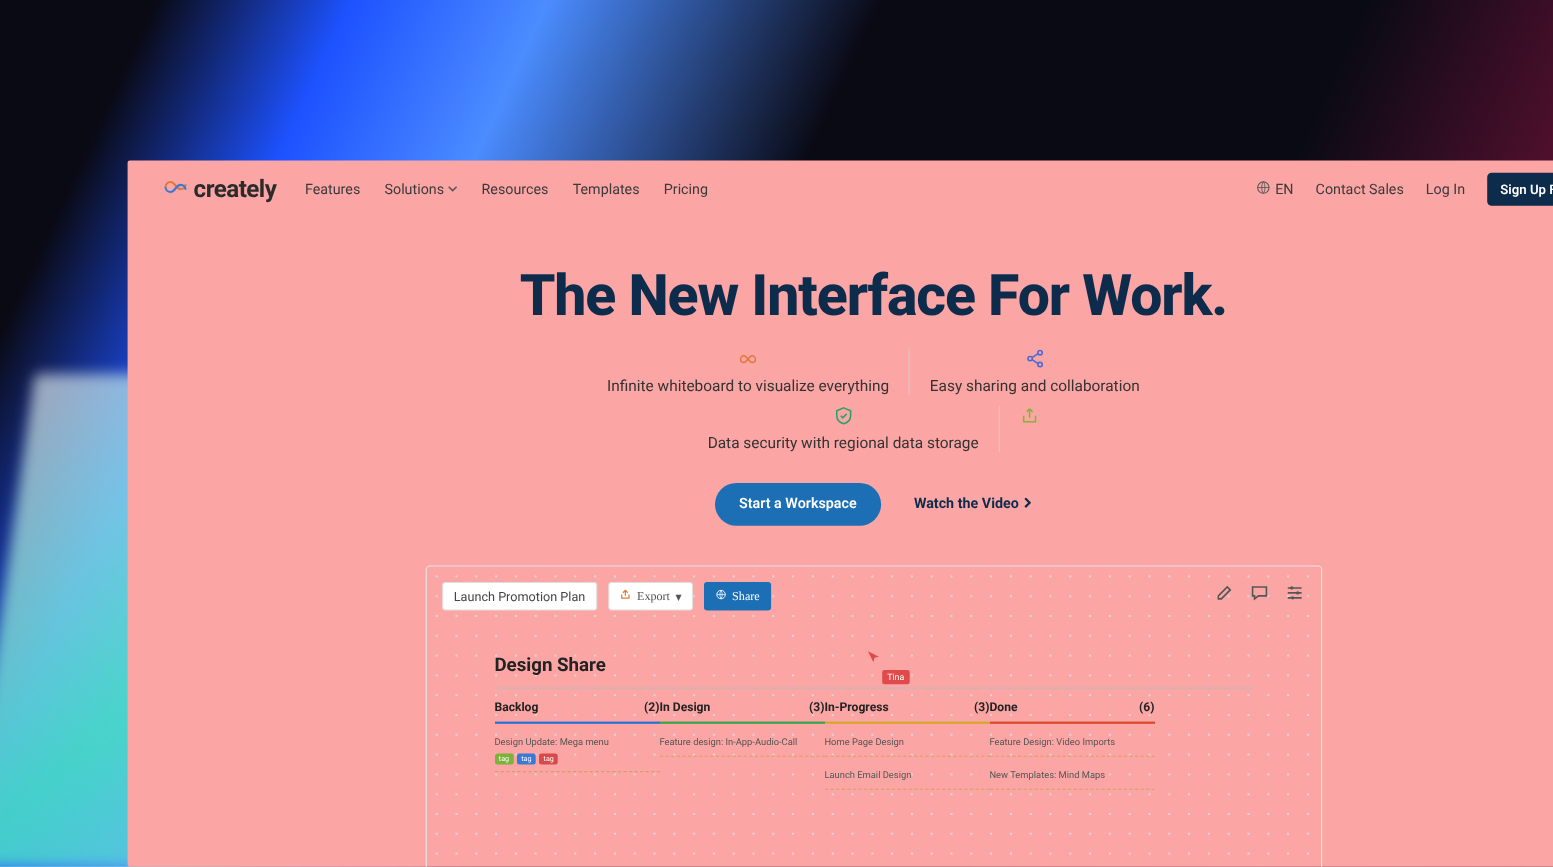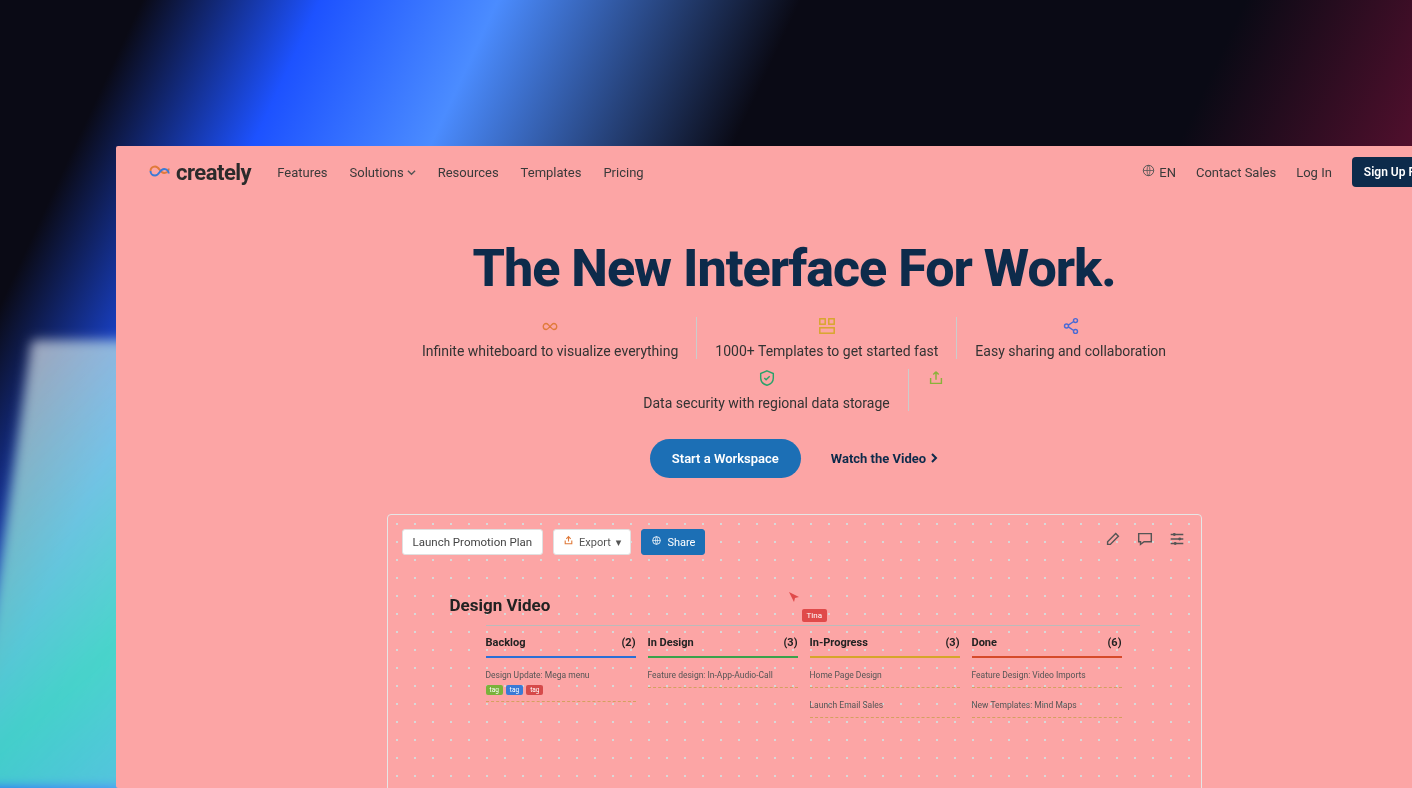--- a/index.html
+++ b/index.html
@@ -81,37 +81,36 @@
   .mock-toolbar {
     display:flex; align-items:flex-start; gap:10px;
   }
   .mock-title {
     font-size: 11.5px; color:#444; background:#fff;
     padding: 5px 10px; border:1px solid #e0e0e0; border-radius:3px;
   }
   .mock-btn {
     display:flex; align-items:center; gap:5px;
     font-size: 11px; padding:5px 9px; border-radius:3px;
-    border:1px solid #e0e0e0; background:#fff; color:#555;
+    border:1px solid #e0e0e0; background:#fff; color:#555;font-family:Liberation Serif, serif;
   }
   .mock-btn.share { background:#1c6fb5; color:#fff; border-color:#1c6fb5;}
   .mock-toolbar-right {
     position:absolute; right:14px; top:14px;
     display:flex; gap:12px;
   }
   .mock-ico { width:20px; height:20px; display:flex; align-items:center; justify-content:center;}
   .board {
     position:absolute; left:62px; top:80px; width:690px;
   }
   .board-title { font-size:17px; font-weight:700; color:#222; margin-bottom:10px;}
   .cols {
-    display:flex; gap:12px;
+    display:flex; 
     border-top:1px solid #bbb;
     padding-top:10px;
-    margin-left:36px;
   }
   .col { width:150px; }
   .col-head {
     display:flex; justify-content:space-between;
     font-size:11px; font-weight:700; color:#222;
     padding-bottom:4px;
   }
   .col-line { height:2px; margin-top:3px; margin-bottom:8px;}
   .c-blue { background:#2a6fd6;}
   .c-green { background:#3aa24a;}
@@ -184,30 +183,20 @@
     <h1>The New Interface For Work.</h1>
 
     <div class="features-row">
       <span class="feat">
         <span class="feat-ico">
             <svg viewBox="0 0 24 12">
               <path d="M3 6c0-2 1.5-4 4-4 2 0 3 2 5 4s3 4 5 4c2.5 0 4-2 4-4s-1.5-4-4-4c-2 0-3 2-5 4s-3 4-5 4c-2.5 0-4-2-4-4z" fill="none" stroke="#e07a3a" stroke-width="1.8"></path>
             </svg>
           </span>
         <span>Infinite whiteboard to visualize everything</span>
-      </span>
-      <span class="feat">
-        <span class="feat-ico">
-            <svg viewBox="0 0 20 20">
-              <rect x="2" y="2" width="6" height="6" fill="none" stroke="#d6a62a" stroke-width="1.6"></rect>
-              <rect x="12" y="2" width="6" height="6" fill="none" stroke="#d6a62a" stroke-width="1.6"></rect>
-              <rect x="2" y="12" width="16" height="6" fill="none" stroke="#d6a62a" stroke-width="1.6"></rect>
-            </svg>
-          </span>
-        <span>1000+ Templates to get started fast</span>
       </span>
       <span class="feat">
         <span class="feat-ico">
             <svg viewBox="0 0 20 20">
               <circle cx="5" cy="10" r="2.2" fill="none" stroke="#4a6ad6" stroke-width="1.6"></circle>
               <circle cx="15" cy="4" r="2.2" fill="none" stroke="#4a6ad6" stroke-width="1.6"></circle>
               <circle cx="15" cy="16" r="2.2" fill="none" stroke="#4a6ad6" stroke-width="1.6"></circle>
               <path d="M7 9l6-4M7 11l6 4" stroke="#4a6ad6" stroke-width="1.6"></path>
             </svg>
           </span>
@@ -284,21 +273,21 @@
     </div>
 
     <div class="cursor">
       <svg viewBox="0 0 12 12">
           <path d="M1 1l10 5-4 1-1 4-5-10z" fill="#e04a4a"></path>
         </svg>
       <span class="cursor-label">Tina</span>
     </div>
 
     <div class="board">
-      <div class="board-title">Design Video</div>
+      <div class="board-title">Design Share</div>
       <div class="cols" id="cols">
           <div class="col">
             <div class="col-head">
               <span>Backlog</span>
               <span>(2)</span>
             </div>
             <div class="col-line c-blue"></div>
             <div class="card">Design Update: Mega menu<div class="tags">
                 <span class="tag g">tag</span>
                 <span class="tag b">tag</span>
@@ -313,21 +302,21 @@
             <div class="col-line c-green"></div>
             <div class="card">Feature design: In-App-Audio-Call</div>
           </div>
           <div class="col">
             <div class="col-head">
               <span>In-Progress</span>
               <span>(3)</span>
             </div>
             <div class="col-line c-yellow"></div>
             <div class="card">Home Page Design</div>
-            <div class="card">Launch Email Sales</div>
+            <div class="card">Launch Email Design</div>
           </div>
           <div class="col">
             <div class="col-head">
               <span>Done</span>
               <span>(6)</span>
             </div>
             <div class="col-line c-red"></div>
             <div class="card">Feature Design: Video Imports</div>
             <div class="card">New Templates: Mind Maps</div>
           </div>

